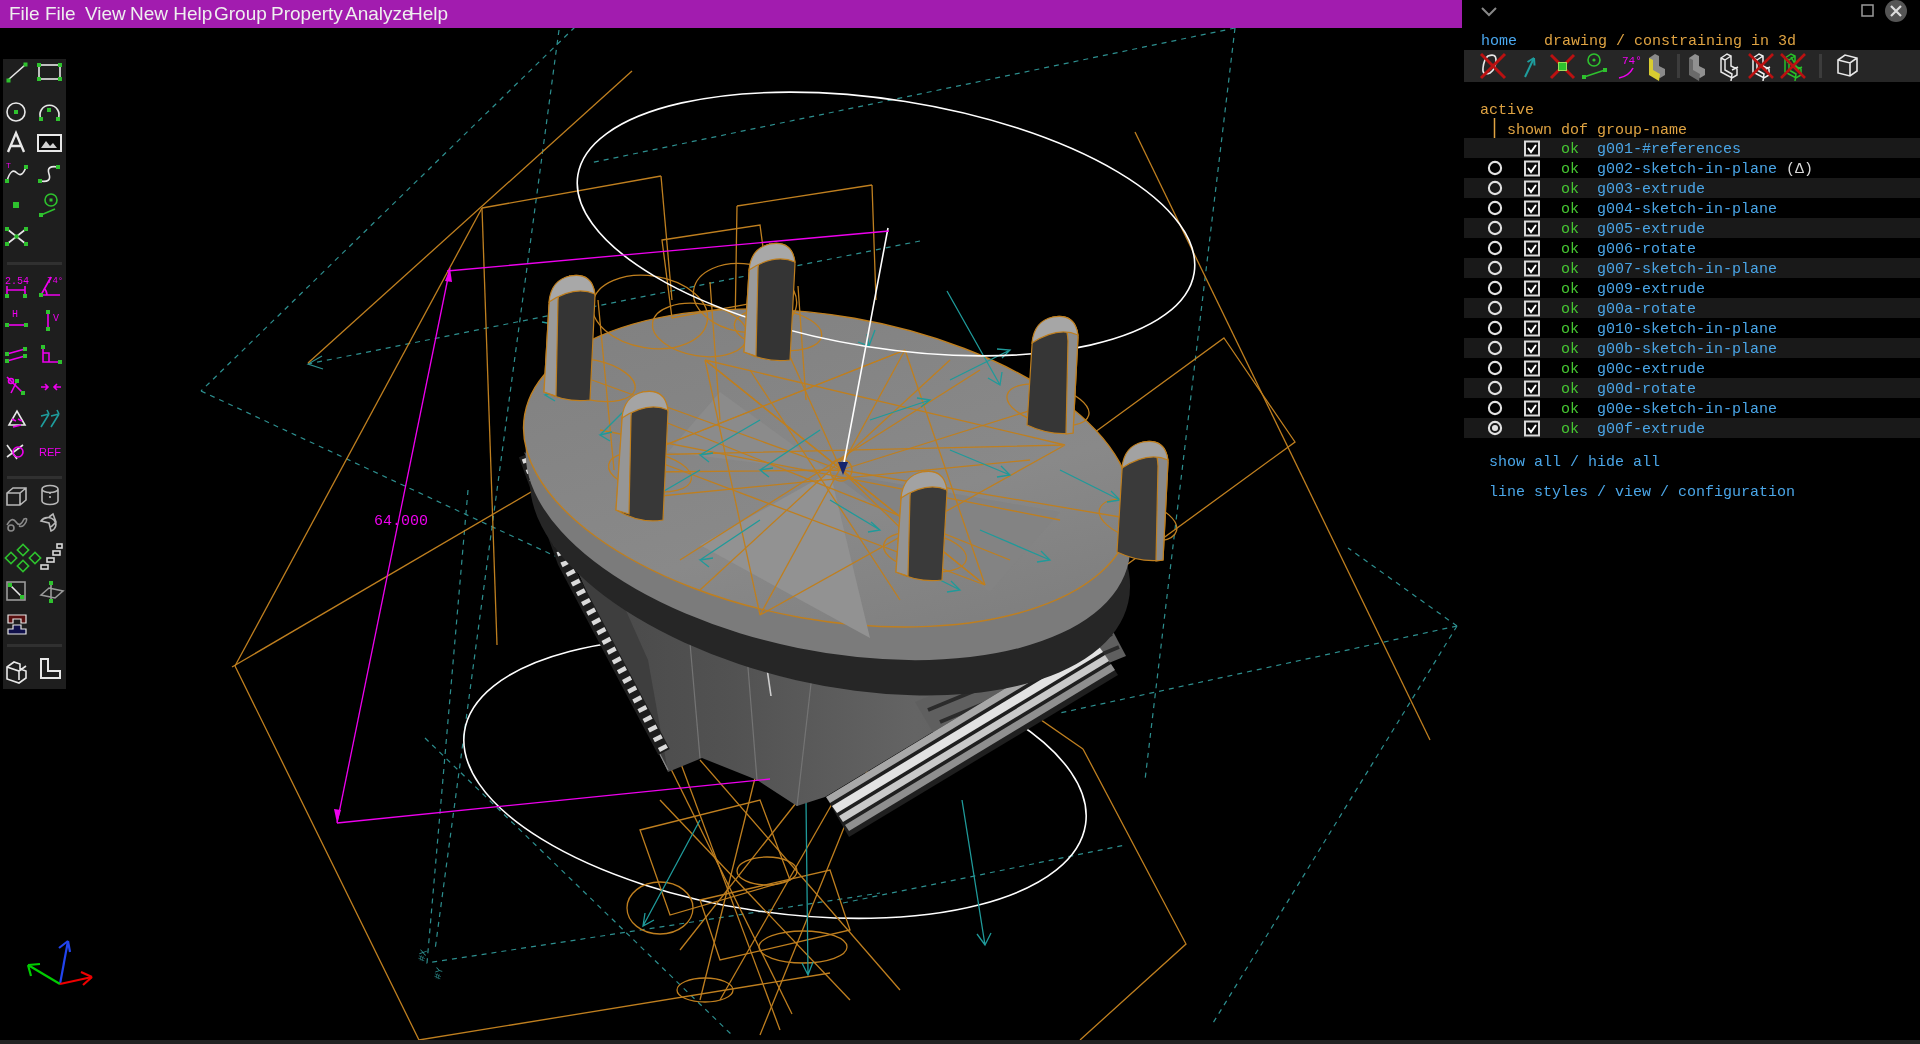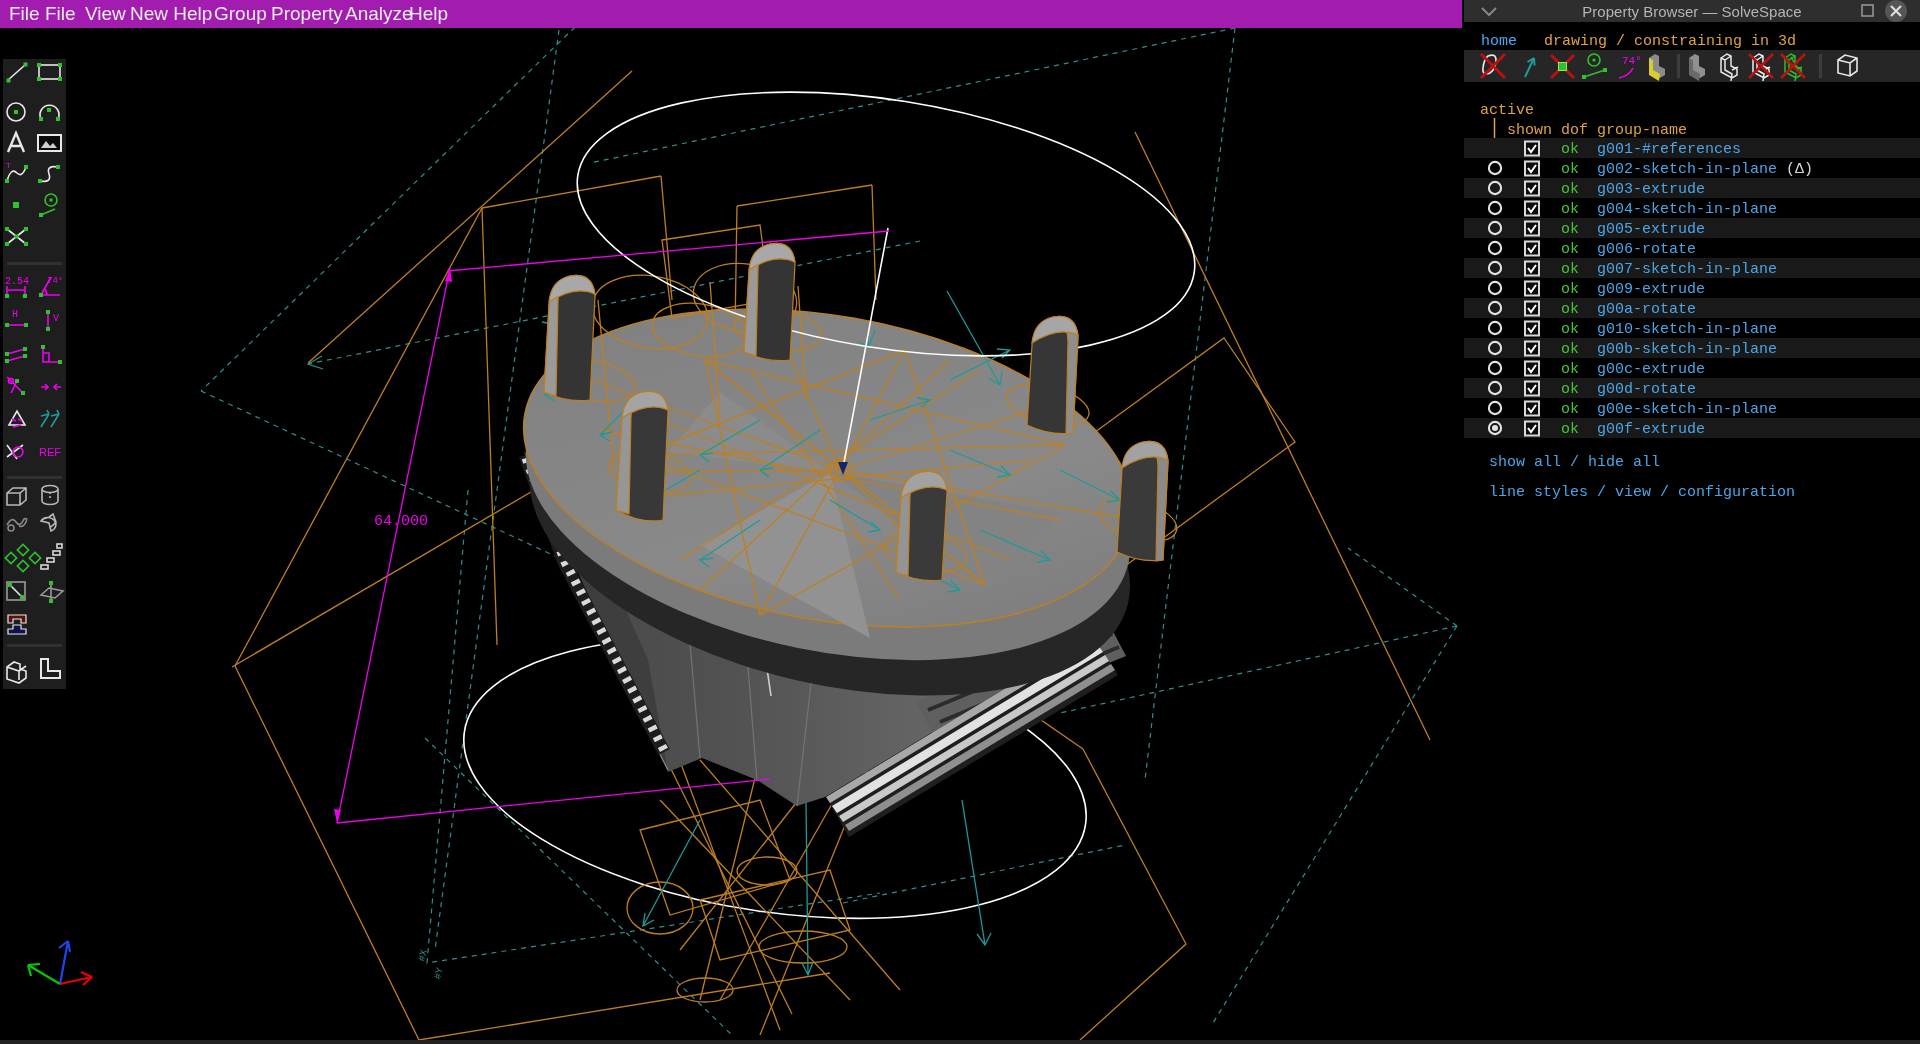--- a/index.html
+++ b/index.html
@@ -360,21 +360,20 @@
 
   <rect x="4" y="585" width="55" height="3" fill="#303030" stroke="none"></rect>
 
   <path d="M4 608 l7 -5 6 2 0 5 6 2 0 7 -7 5 -12 -4 z M4 608 l12 4 7 -5 M16 612 l0 9" stroke="#e8e8e8"></path>
   <path d="M38 600 l7 0 0 12 12 0 0 7 -19 0 z" stroke="#e8e8e8" stroke-width="2"></path>
   </g>
 </svg>
 </div>
 
 <div id="panel">
-  <div id="ptitle">Property Browser — SolveSpace</div>
   <svg width="456" height="22" style="position:absolute;left:0;top:0" xmlns="http://www.w3.org/2000/svg">
     <path d="M18 8 l7 7 l7 -7" stroke="#888" stroke-width="2" fill="none"></path>
     <rect x="398" y="5" width="11" height="11" fill="none" stroke="#9a9a9a" stroke-width="1.5"></rect>
     <circle cx="432" cy="11" r="11" fill="#555"></circle>
     <path d="M427 6 l10 10 M437 6 l-10 10" stroke="#ddd" stroke-width="2.2"></path>
   </svg>
   <div id="ptools">
   <svg width="456" height="32" viewBox="0 0 456 32" xmlns="http://www.w3.org/2000/svg">
 
     <path d="M24 6 q8 -3 8 4 q0 9 -6 13 q-8 3 -7 -5 q1 -9 5 -12z" fill="none" stroke="#e8e8e8" stroke-width="1.6"></path>

